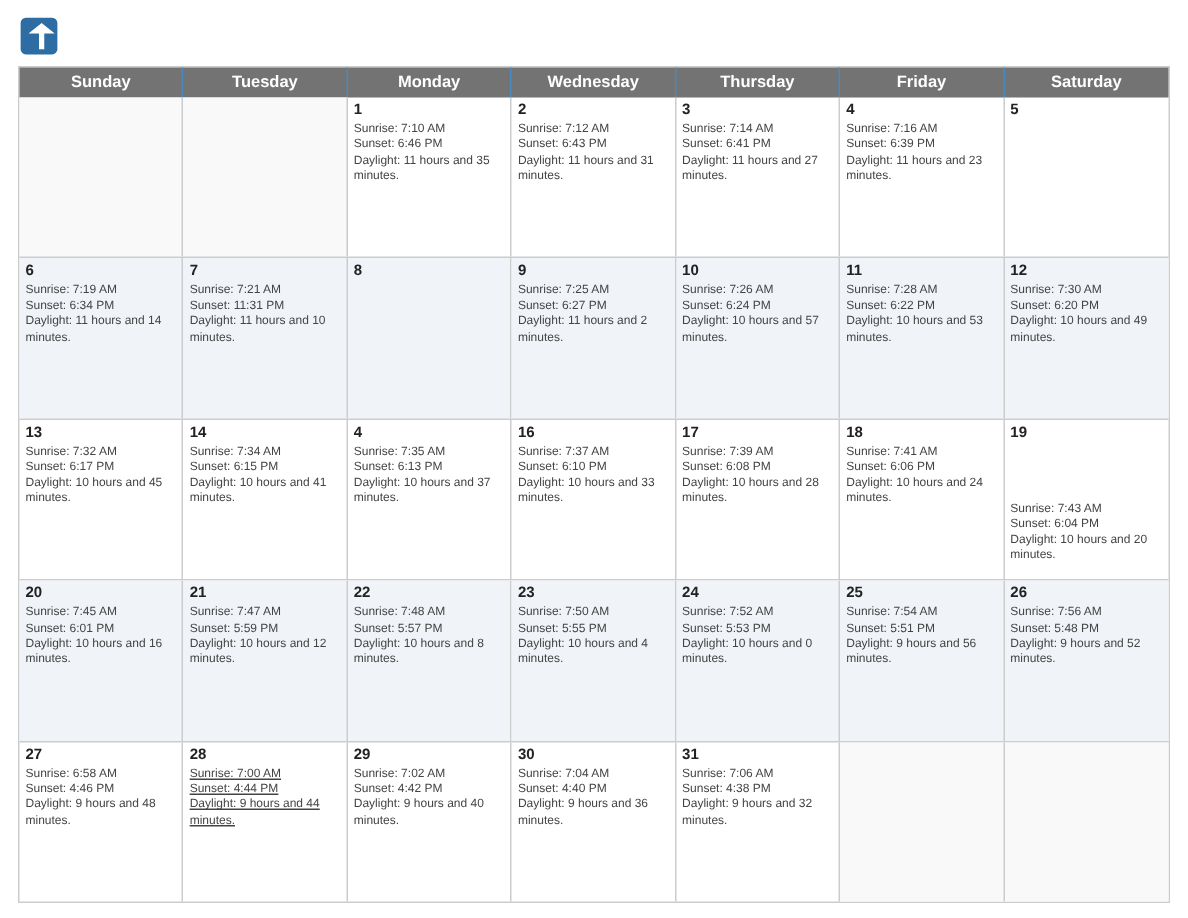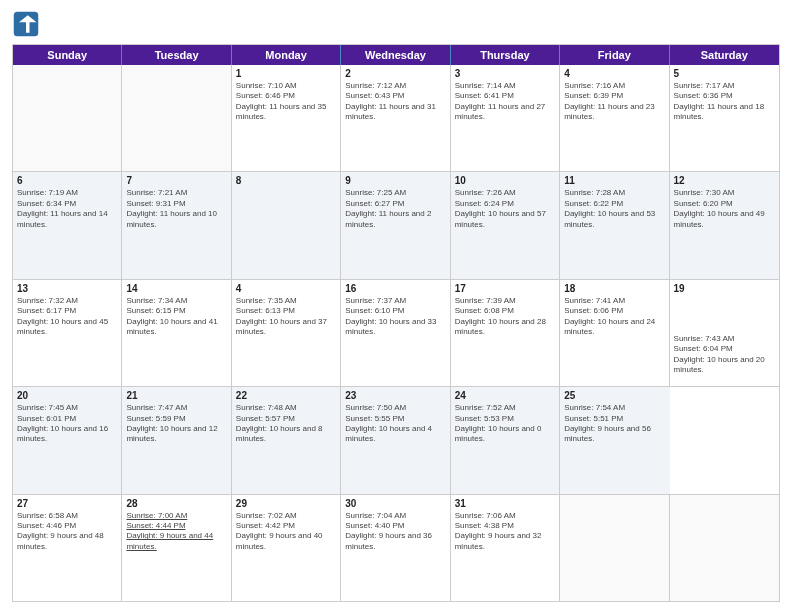--- a/index.html
+++ b/index.html
@@ -56,21 +56,21 @@
     }
     .calendar {
       flex: 1;
       display: flex;
       flex-direction: column;
       border: 1px solid #ccc;
     }
     .cal-header-row {
       display: grid;
       grid-template-columns: repeat(7, 1fr);
-      background: #4c1d95;
+      background: #737373;
     }
     .cal-header-cell {
       color: #fff;
       font-size: 11px;
       font-weight: bold;
       padding: 4px 4px;
       text-align: center;
       border-right: 1px solid #4a88c0;
     }
     .cal-header-cell:last-child { border-right: none; }
@@ -164,36 +164,33 @@
 Daylight: 11 hours and 27 minutes.</div>
           </div>
           <div class="cal-cell">
             <div class="day-num">4</div>
             <div class="cell-text" style="white-space: pre-line;">Sunrise: 7:16 AM
 Sunset: 6:39 PM
 Daylight: 11 hours and 23 minutes.</div>
           </div>
           <div class="cal-cell">
             <div class="day-num">5</div>
-            <div class="cell-text" style="white-space: pre-line;">Sunrise: 7:17 AM
-Sunset: 6:36 PM
-Daylight: 11 hours and 18 minutes.</div>
           </div>
         </div>
         <div class="cal-row">
           <div class="cal-cell alt-bg">
             <div class="day-num">6</div>
             <div class="cell-text" style="white-space: pre-line;">Sunrise: 7:19 AM
 Sunset: 6:34 PM
 Daylight: 11 hours and 14 minutes.</div>
           </div>
           <div class="cal-cell alt-bg">
             <div class="day-num">7</div>
             <div class="cell-text" style="white-space: pre-line;">Sunrise: 7:21 AM
-Sunset: 9:31 PM
+Sunset: 11:31 PM
 Daylight: 11 hours and 10 minutes.</div>
           </div>
           <div class="cal-cell alt-bg">
             <div class="day-num">8</div>
           </div>
           <div class="cal-cell alt-bg">
             <div class="day-num">9</div>
             <div class="cell-text" style="white-space: pre-line;">Sunrise: 7:25 AM
 Sunset: 6:27 PM
 Daylight: 11 hours and 2 minutes.</div>
@@ -290,20 +287,26 @@
             <div class="day-num">24</div>
             <div class="cell-text" style="white-space: pre-line;">Sunrise: 7:52 AM
 Sunset: 5:53 PM
 Daylight: 10 hours and 0 minutes.</div>
           </div>
           <div class="cal-cell alt-bg">
             <div class="day-num">25</div>
             <div class="cell-text" style="white-space: pre-line;">Sunrise: 7:54 AM
 Sunset: 5:51 PM
 Daylight: 9 hours and 56 minutes.</div>
+          </div>
+          <div class="cal-cell alt-bg">
+            <div class="day-num">26</div>
+            <div class="cell-text" style="white-space: pre-line;">Sunrise: 7:56 AM
+Sunset: 5:48 PM
+Daylight: 9 hours and 52 minutes.</div>
           </div>
         </div>
         <div class="cal-row">
           <div class="cal-cell">
             <div class="day-num">27</div>
             <div class="cell-text" style="white-space: pre-line;">Sunrise: 6:58 AM
 Sunset: 4:46 PM
 Daylight: 9 hours and 48 minutes.</div>
           </div>
           <div class="cal-cell">

